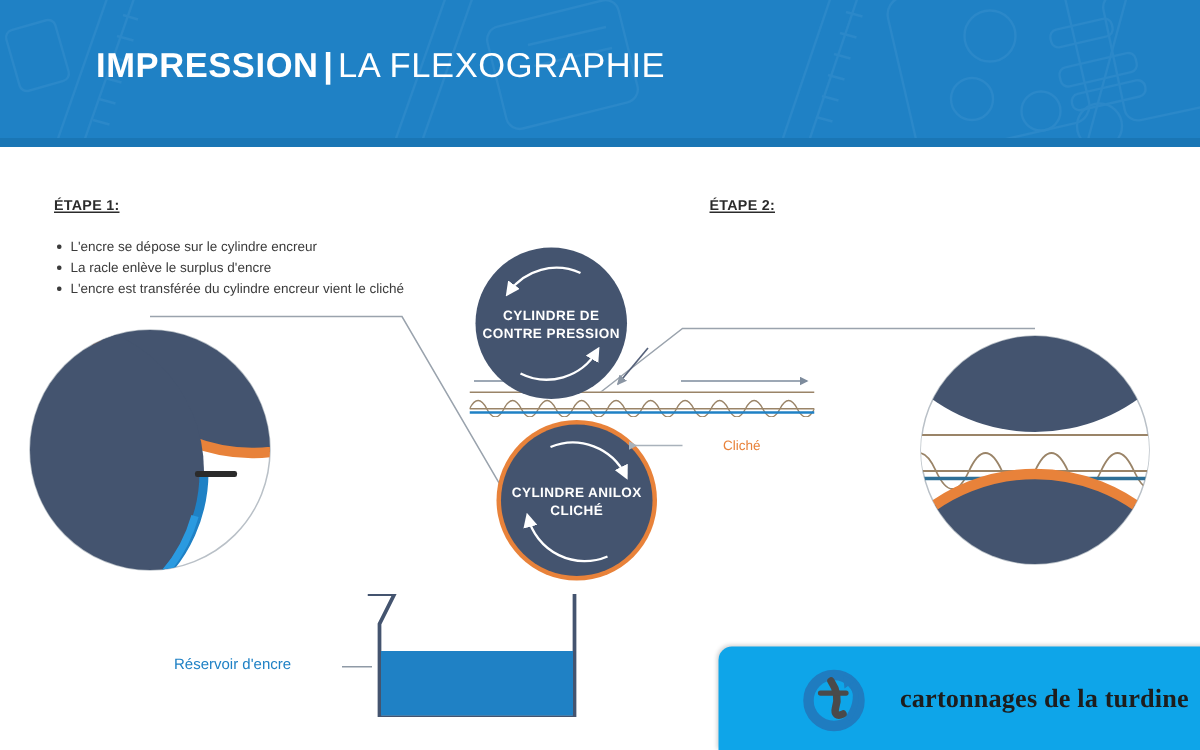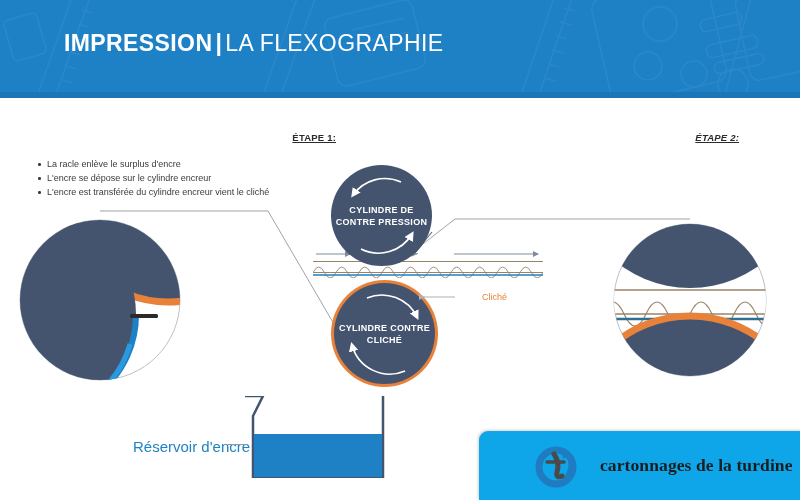--- a/index.html
+++ b/index.html
@@ -30,62 +30,62 @@
     font-family:"Liberation Sans", sans-serif;
   }
   .title-strong{font-weight:bold;}
   .title-sep{font-weight:bold;color:#ffffff;padding:0 3px;}
   .title-light{font-weight:normal;}
 
   
   .step{position:absolute;}
   .step-title{
     font-size:9.5px;font-weight:bold;color:#2b2b2b;
-    text-decoration:underline;letter-spacing:.2px;text-align:right;
+    text-decoration:underline;letter-spacing:.2px;
   }
   .step-list{margin:0;padding:0;list-style:none;}
   .step-list li{
     position:relative;padding-left:11px;
     font-size:9px;line-height:13px;color:#3b3b3b;
     margin-bottom:1px;
   }
   .step-list li:before{
     content:"";position:absolute;left:2px;top:5px;
     width:2.6px;height:2.6px;background:#3b3b3b;border-radius:50%;
   }
   #step1{left:36px;top:132px;width:300px;}
   #step1 .step-list{margin-top:15px;}
-  #step2{left:449px;top:132px;width:290px;font-style:italic;}
+  #step2{left:473px;top:132px;width:290px;}
   #step2 .step-list{margin-top:15px;}
 
   
   .cyl{
     position:absolute;border-radius:50%;
     background:#44546f;
     display:flex;align-items:center;justify-content:center;
     text-align:center;color:#fff;font-weight:bold;
     font-size:9px;line-height:12px;letter-spacing:.3px;
   }
-  #cyl-contre{left:331px;top:165px;width:101px;height:101px;align-items:center;}
+  #cyl-contre{left:317px;top:165px;width:101px;height:101px;align-items:center;}
   #cyl-cliche{left:334px;top:283px;width:101px;height:101px;
     box-shadow:0 0 0 3px #e8823a;}
   #cyl-anilox{left:264px;top:347px;width:105px;height:105px;}
   .cyl .label{position:relative;z-index:3;pointer-events:none;}
   .cyl .rot{position:absolute;inset:0;z-index:2;}
 
   
   #board{position:absolute;left:313px;top:258px;width:230px;height:20px;}
 
   
   #reservoir{
     position:absolute;left:245px;top:396px;width:140px;height:82px;
   }
   .res-label{
-    position:absolute;left:133px;top:438px;
-    font-size:15px;color:#1f81c5;white-space:nowrap;
+    position:absolute;left:116px;top:438px;
+    font-size:10px;color:#1f81c5;white-space:nowrap;
   }
   .res-leader{
     position:absolute;left:228px;top:444px;width:20px;height:1px;
     background:#8f9aa6;
   }
 
   
   .cliche-label{
     position:absolute;left:482px;top:292px;
     font-size:9px;color:#e8823a;white-space:nowrap;
@@ -144,22 +144,22 @@
     </svg>
     <div class="header-strip"></div>
     <div class="header-title">
       <span class="title-strong">IMPRESSION</span><span class="title-sep">|</span><span class="title-light">LA FLEXOGRAPHIE</span>
     </div>
   </div>
 
   <div class="step" id="step1">
     <div class="step-title">ÉTAPE 1:</div>
     <ul class="step-list">
+      <li>L'encre se dépose sur le cylindre encreur</li>
       <li>La racle enlève le surplus d'encre</li>
-      <li>L'encre se dépose sur le cylindre encreur</li>
       <li>L'encre est transférée du cylindre encreur vient le cliché</li>
     </ul>
   </div>
 
   <div class="step" id="step2">
     <div class="step-title">ÉTAPE 2:</div>
   </div>
 
   <svg class="leader" viewBox="0 0 800 500">
     <g stroke="#9aa3ad" stroke-width="1" fill="none">
@@ -211,21 +211,21 @@
   <div class="cyl" id="cyl-cliche">
     <svg class="rot" viewBox="0 0 101 101">
       <defs>
         <marker id="wa2" markerWidth="6" markerHeight="6" refX="4" refY="3" orient="auto">
           <path d="M0 0 L6 3 L0 6 Z" fill="#ffffff"></path>
         </marker>
       </defs>
       <path d="M33 15 A39 39 0 0 1 83 34" stroke="#ffffff" stroke-width="1.6" fill="none" marker-end="url(#wa2)"></path>
       <path d="M71 88 A39 39 0 0 1 18 62" stroke="#ffffff" stroke-width="1.6" fill="none" marker-end="url(#wa2)"></path>
     </svg>
-    <span class="label">CYLINDRE CONTRE CLICHÉ</span>
+    <span class="label">CYLINDRE ANILOX CLICHÉ</span>
   </div>
 
 
   <svg id="reservoir" viewBox="0 0 140 82">
     <path d="M0 0 L18 0 L8 20 L8 82 L138 82 L138 0" fill="none" stroke="#44546f" stroke-width="2.5"></path>
     <rect x="9" y="38" width="128" height="43" fill="#1f81c5"></rect>
   </svg>
   <div class="res-label">Réservoir d'encre</div>
   <div class="res-leader"></div>
 

